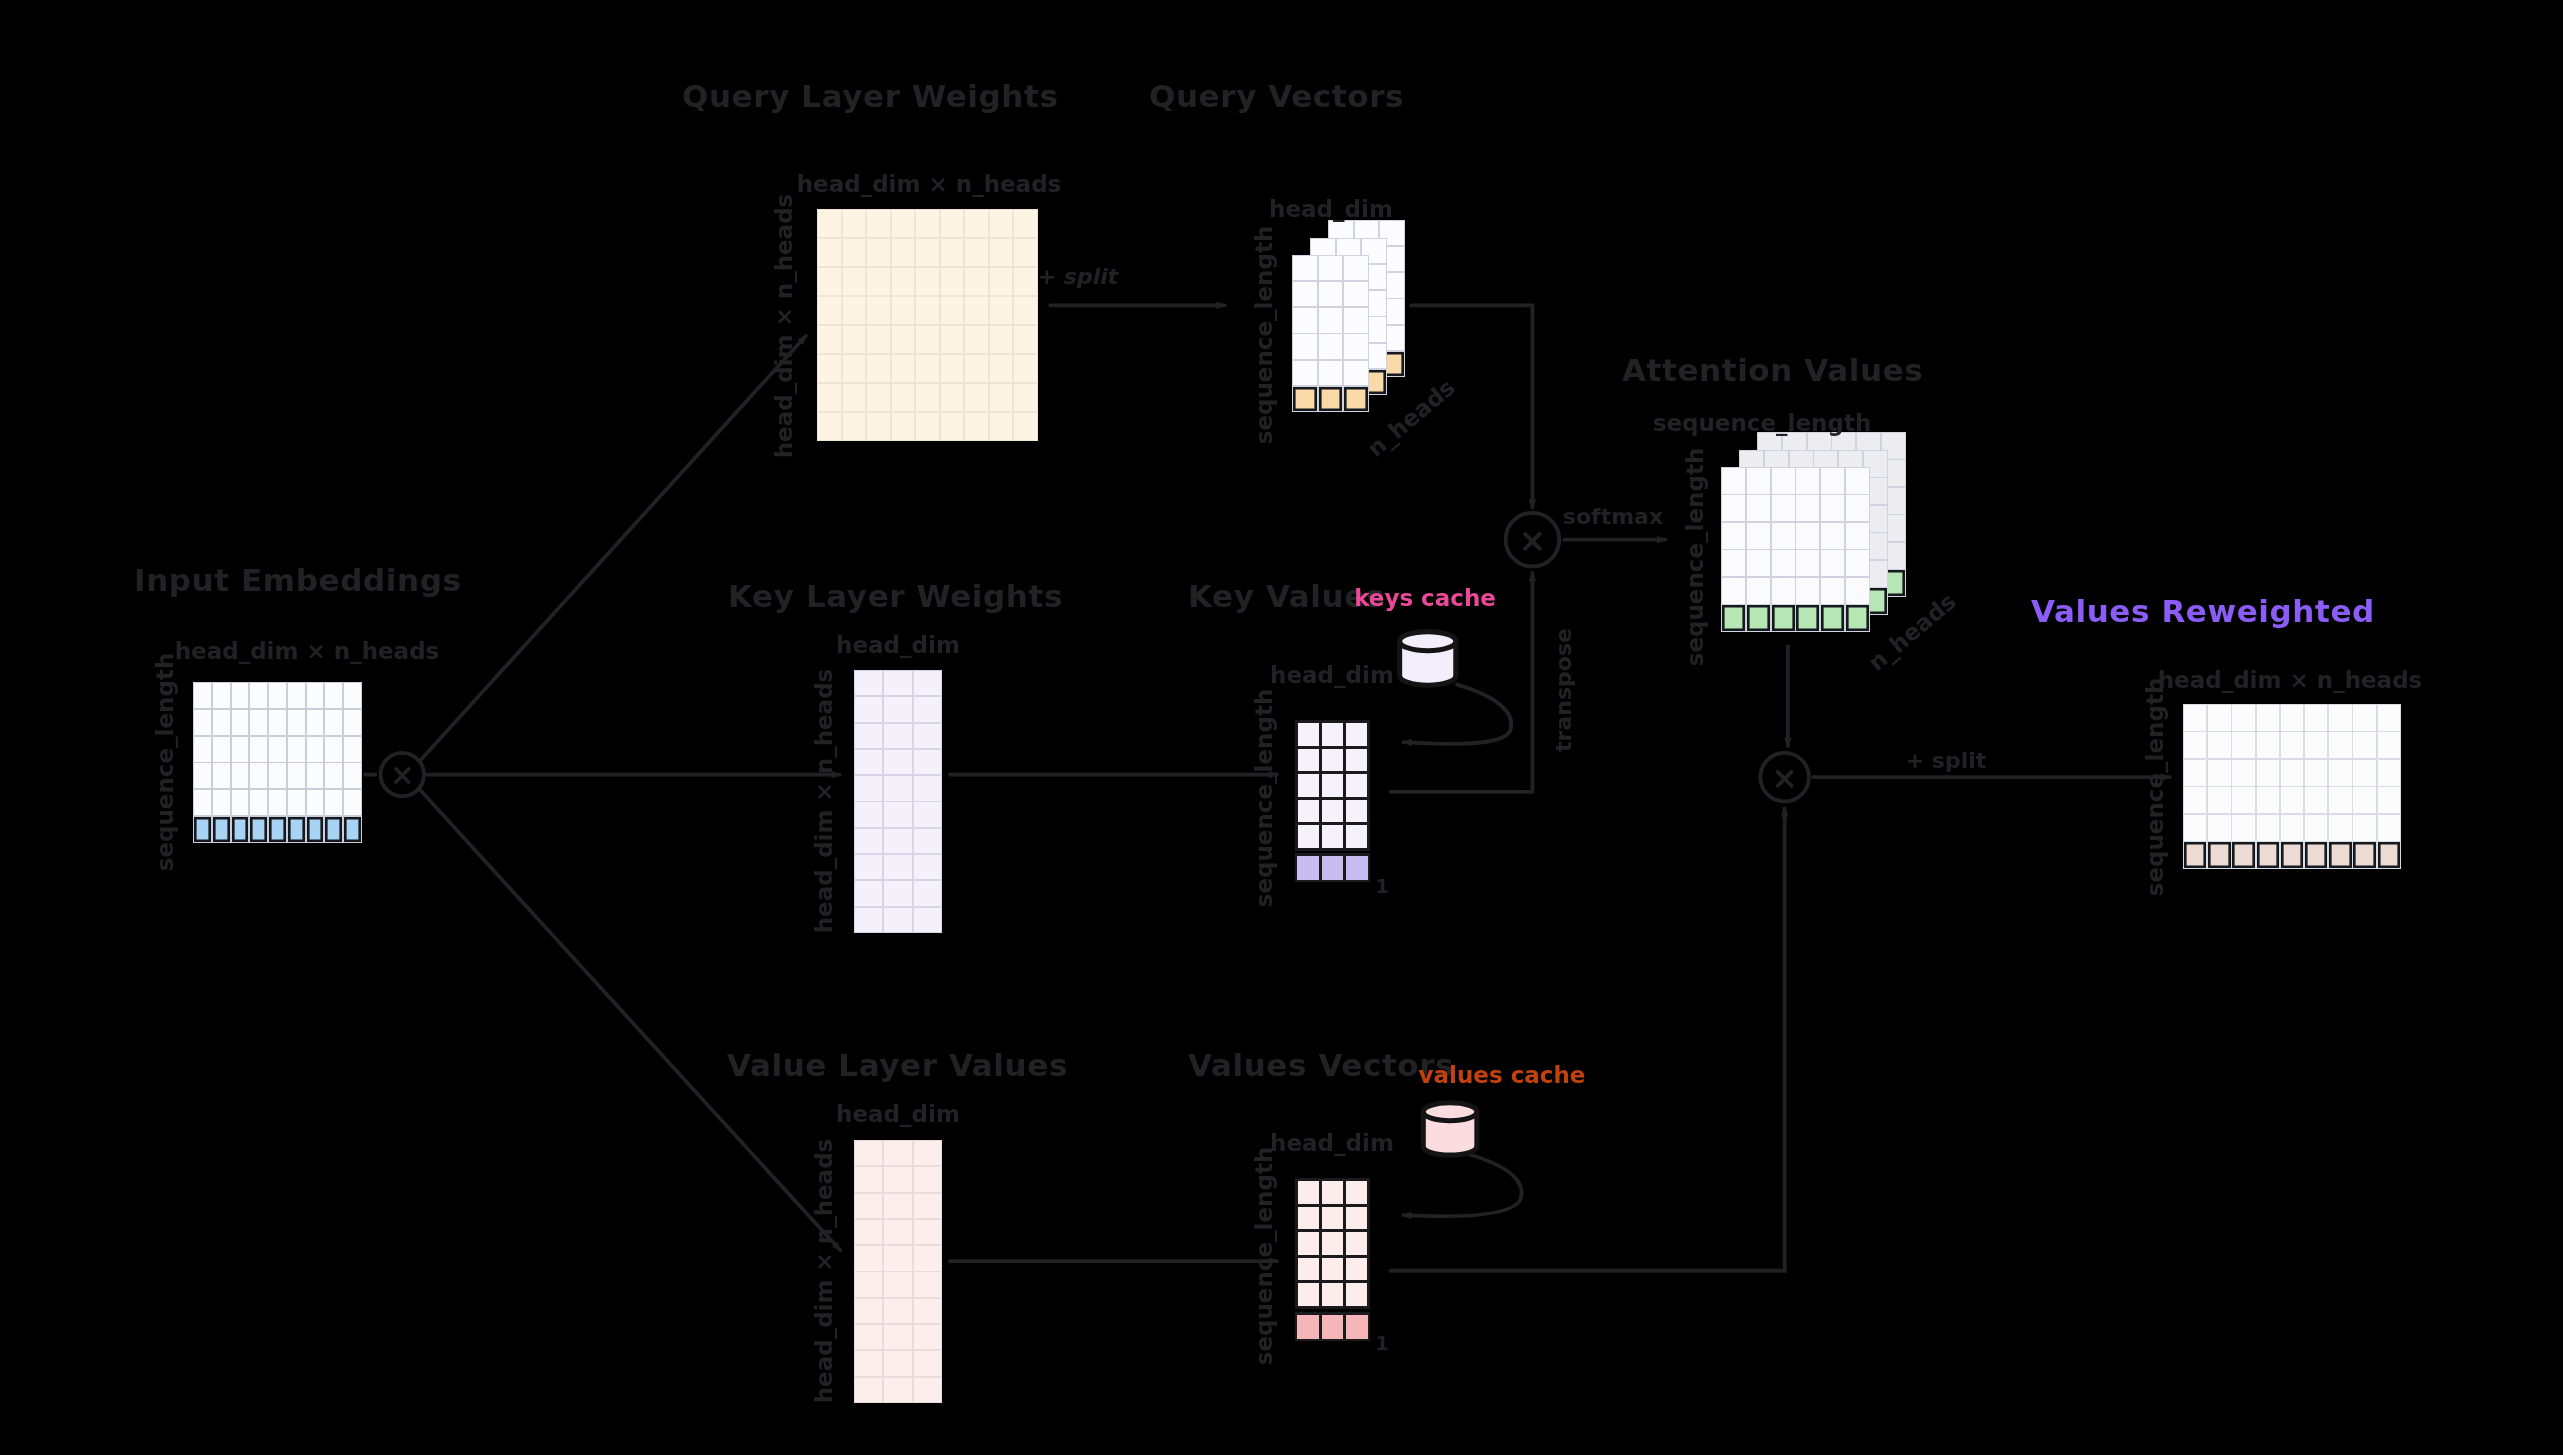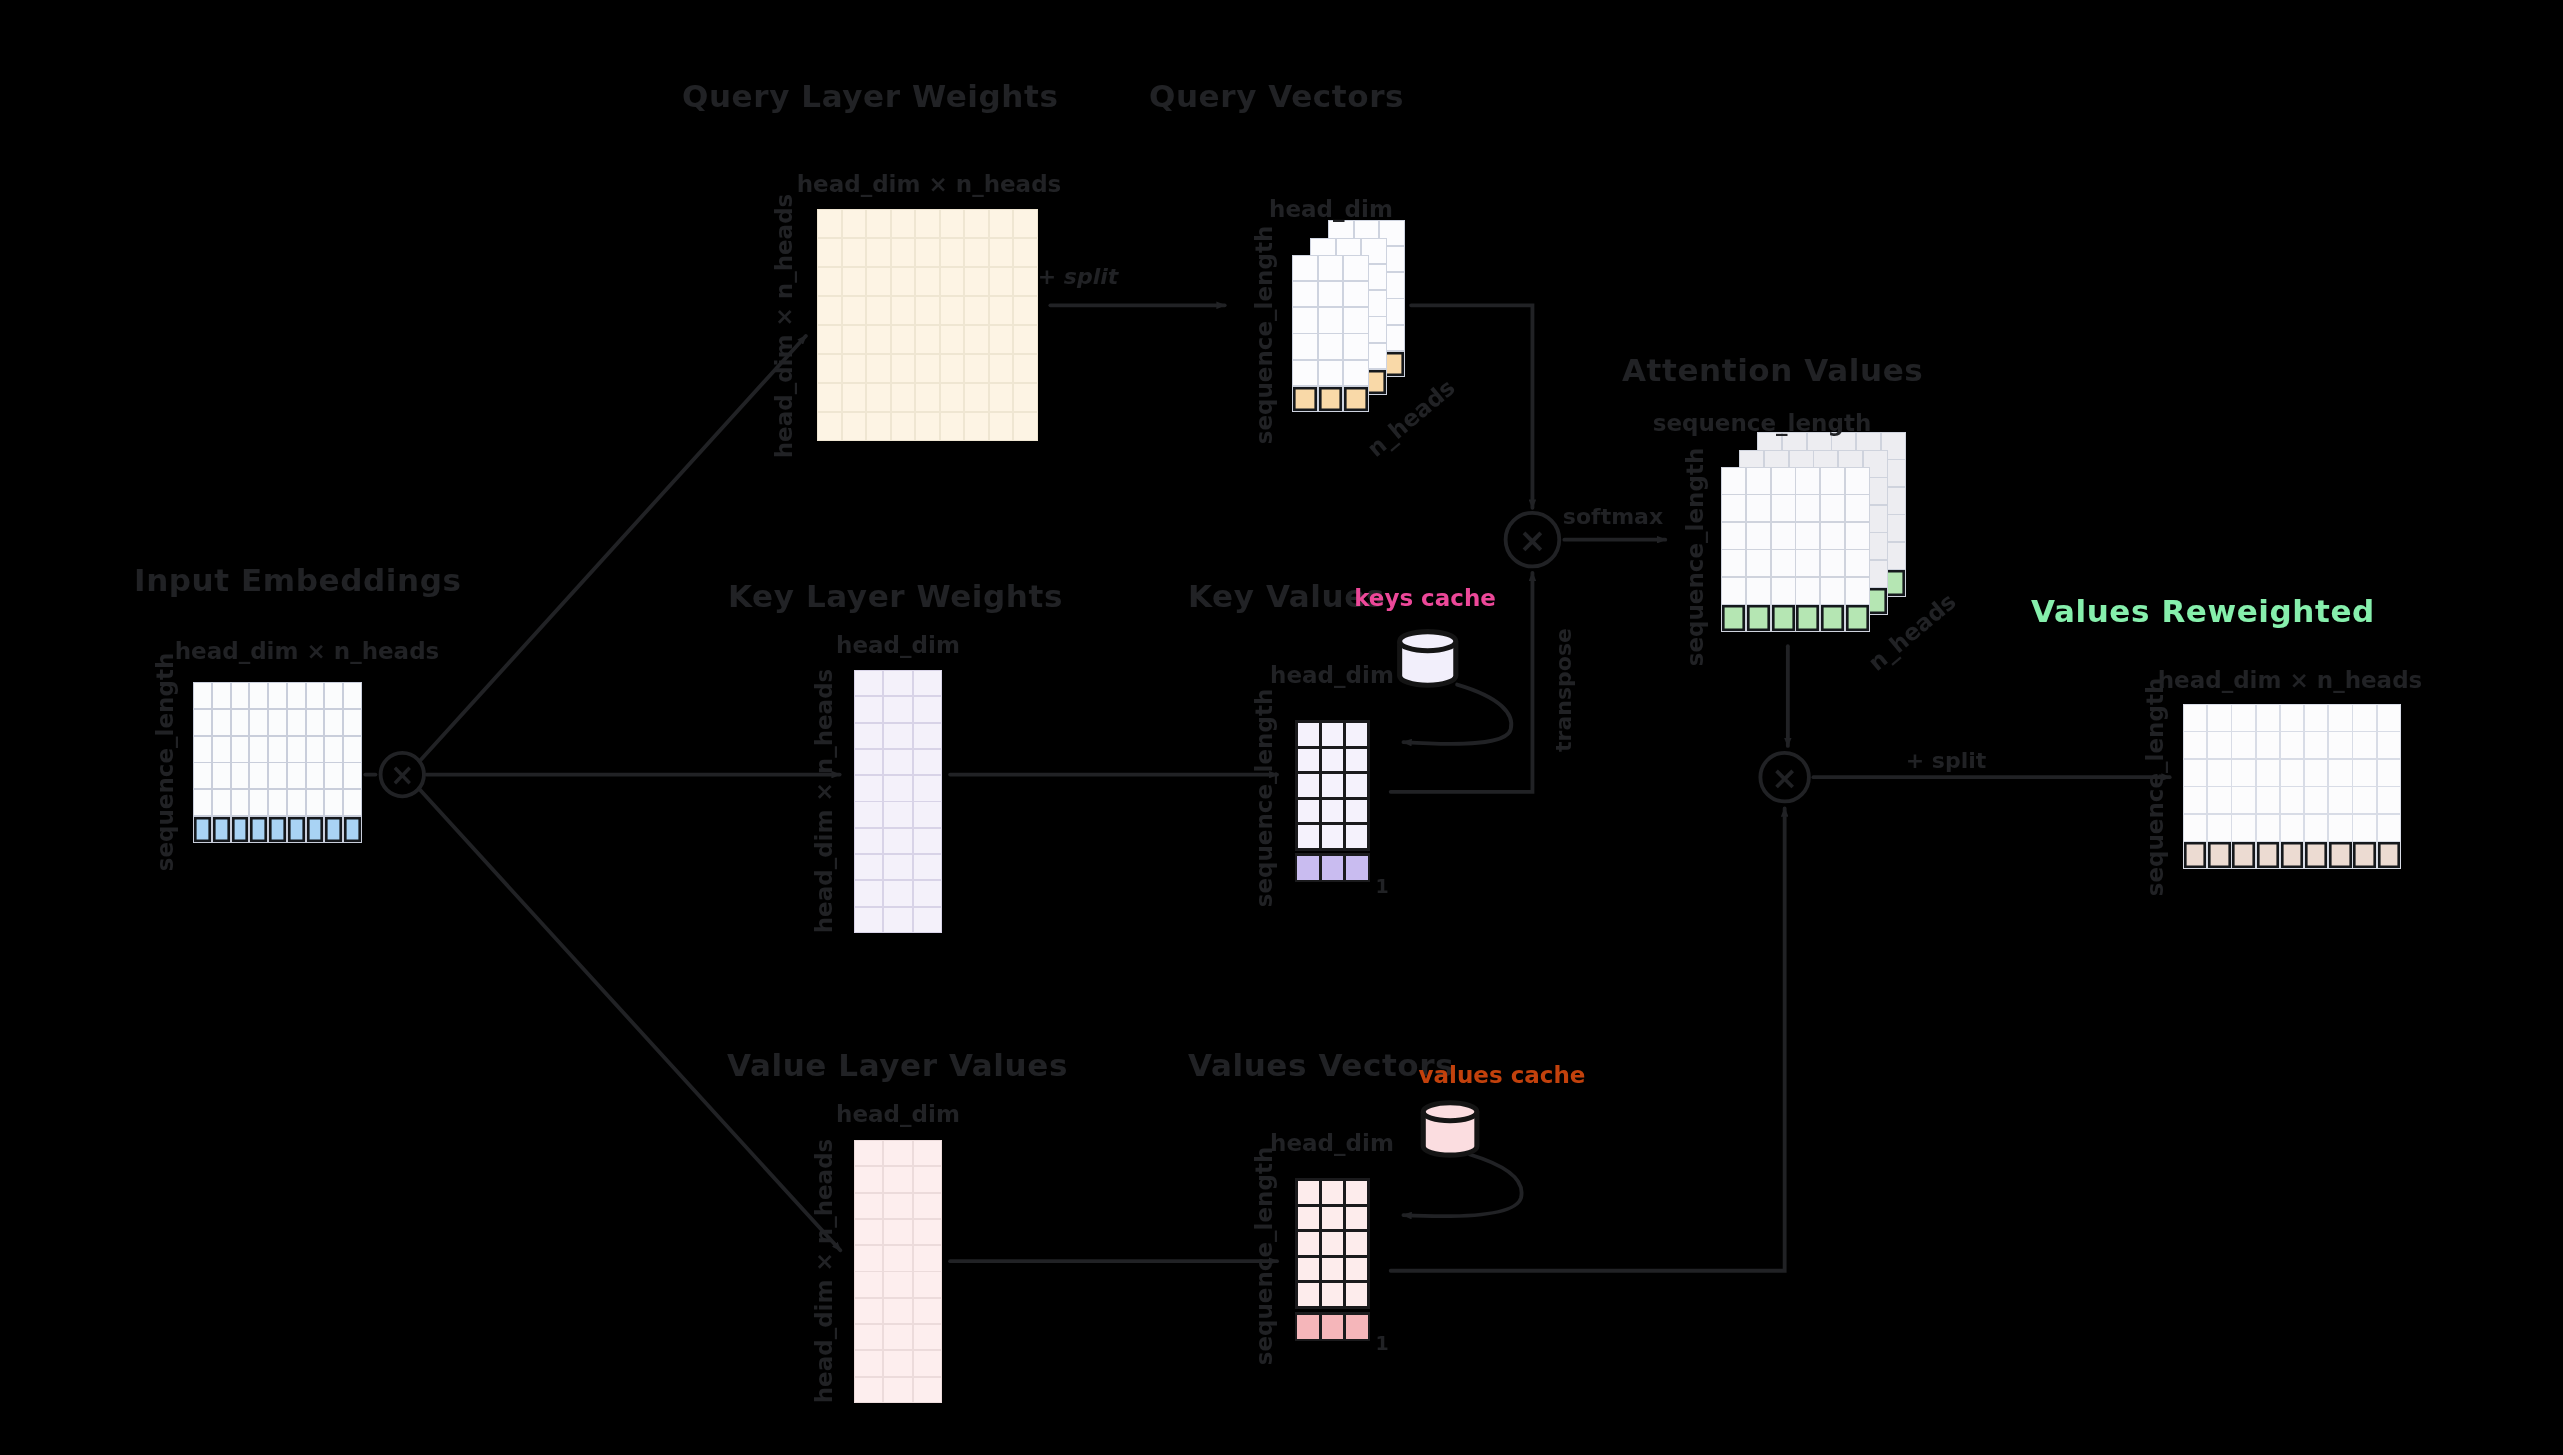--- a/index.html
+++ b/index.html
@@ -122,21 +122,21 @@
   </svg>
 
   <div class="lbl title" id="t-input" style="color: rgb(33, 34, 37);">Input Embeddings</div>
   <div class="lbl title" id="t-qw" style="color: rgb(33, 34, 37);">Query Layer Weights</div>
   <div class="lbl title" id="t-qv" style="color: rgb(33, 34, 37);">Query Vectors</div>
   <div class="lbl title" id="t-kw" style="color: rgb(33, 34, 37);">Key Layer Weights</div>
   <div class="lbl title" id="t-kv" style="color: rgb(33, 34, 37);">Key Values</div>
   <div class="lbl title" id="t-vw" style="color: rgb(33, 34, 37);">Value Layer Values</div>
   <div class="lbl title" id="t-vv" style="color: rgb(33, 34, 37);">Values Vectors</div>
   <div class="lbl title" id="t-as" style="color: rgb(33, 34, 37);">Attention Values</div>
-  <div class="lbl title" id="t-vr" style="color: #86efac;">Values Reweighted</div>
+  <div class="lbl title" id="t-vr" style="color: #8b5cf6;">Values Reweighted</div>
 
   <div class="grid" id="mx-input" style="grid-template-columns: repeat(9, 1fr); grid-template-rows: repeat(6, 1fr); background: rgb(201, 206, 219); border-color: rgb(201, 206, 219);">
       <div style="background: rgb(251, 252, 253);"></div>
       <div style="background: rgb(251, 252, 253);"></div>
       <div style="background: rgb(251, 252, 253);"></div>
       <div style="background: rgb(251, 252, 253);"></div>
       <div style="background: rgb(251, 252, 253);"></div>
       <div style="background: rgb(251, 252, 253);"></div>
       <div style="background: rgb(251, 252, 253);"></div>
       <div style="background: rgb(251, 252, 253);"></div>

